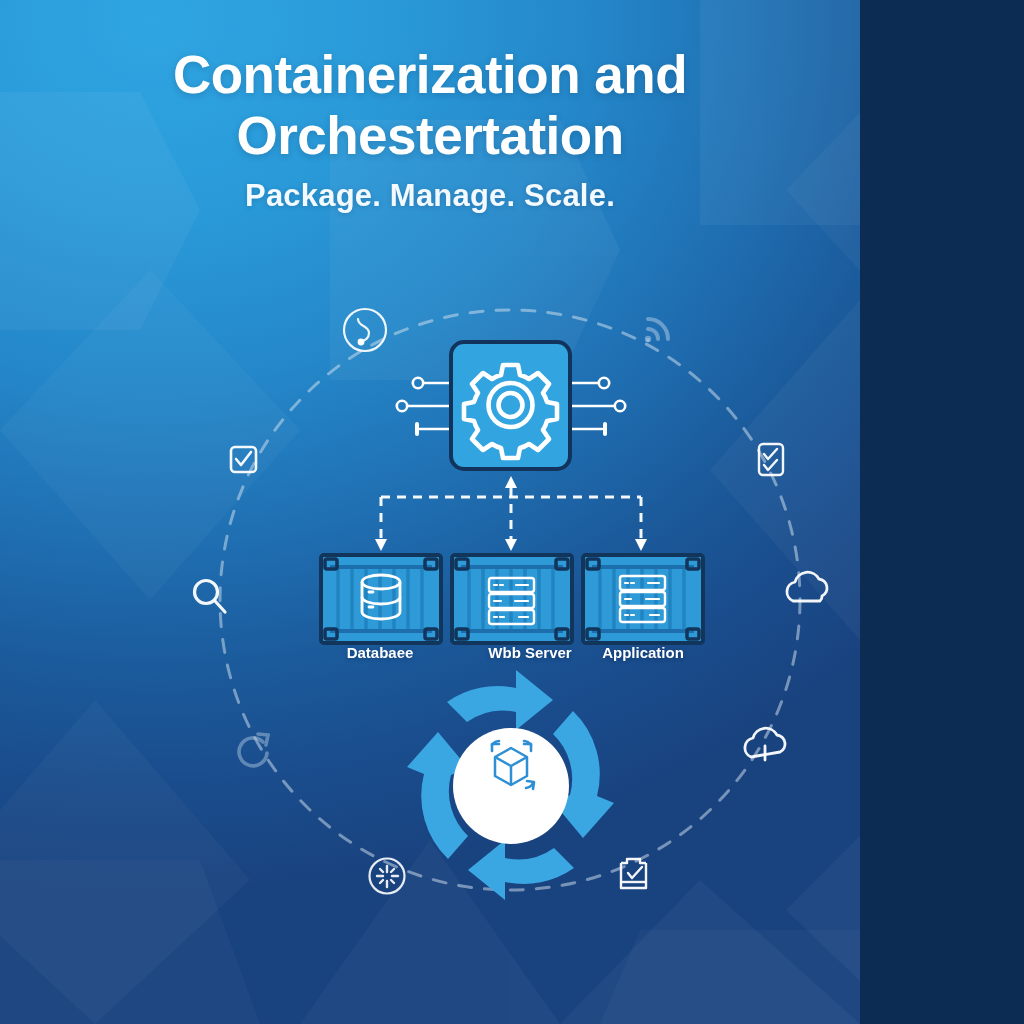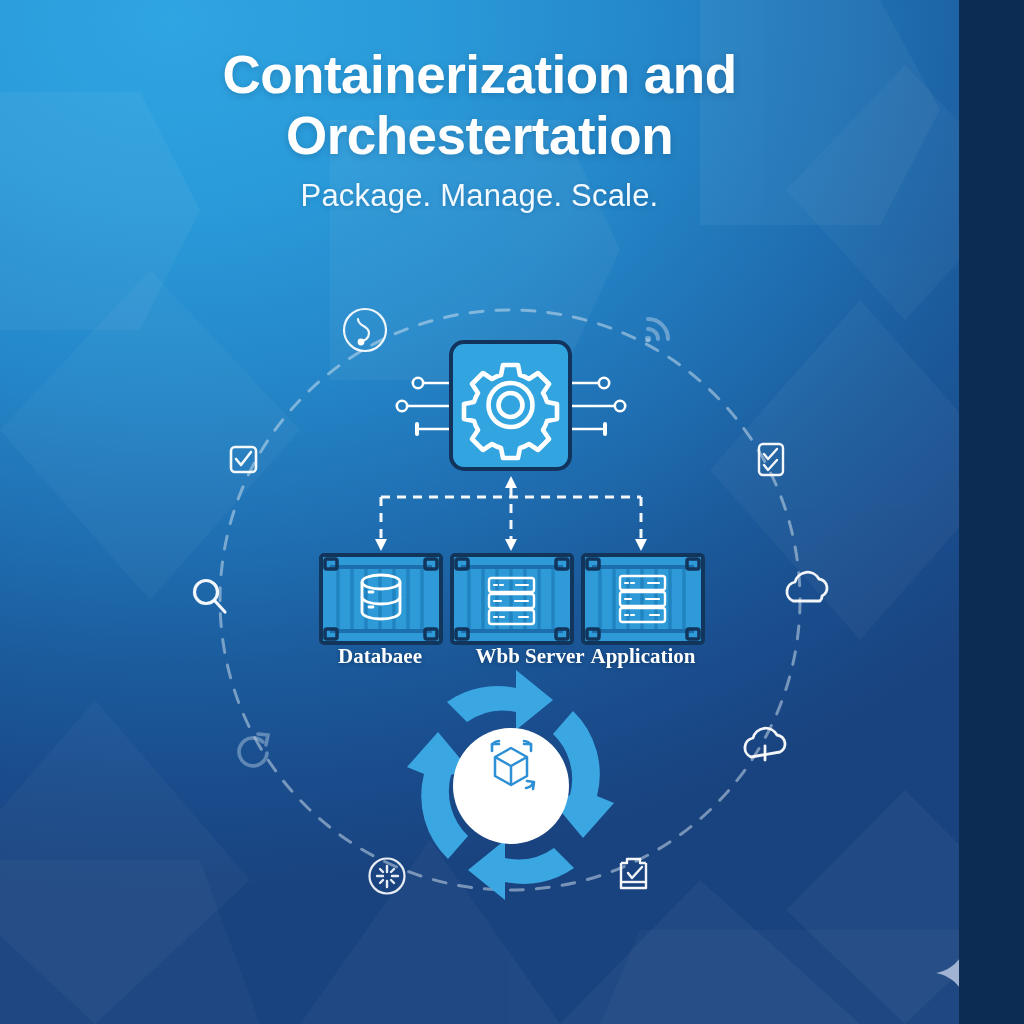--- a/index.html
+++ b/index.html
@@ -3,21 +3,21 @@
 <meta charset="utf-8">
 <title>Containerization and Orchestertation</title>
 <style>
   html, body {
     margin: 0;
     padding: 0;
     background: #0d2c54;
   }
   .stage {
     position: relative;
-    width: 959px;
+    width: 860px;
     height: 1024px;
     overflow: hidden;
     font-family: "Liberation Sans", sans-serif;
     background:
       radial-gradient(ellipse 120% 85% at 18% 2%, #2fa5e2 0%, #2a9ad9 22%, #2487c9 42%, #1f6fb2 60%, #1b5a9b 75%, #1a4c8c 88%, #19437f 100%);
   }
 
   
   .bg-shapes { position: absolute; inset: 0; }
   .bg-shapes svg { position: absolute; inset: 0; }
@@ -36,43 +36,42 @@
     line-height: 1.16;
     letter-spacing: -0.5px;
     margin: 0;
     text-shadow: 0 2px 7px rgba(6,40,78,0.22);
   }
   .title .l2 { display: block; }
   .subtitle {
     margin: 11px 0 0 0;
     color: #f2f9ff;
     font-size: 31px;
-    font-weight: normal;
+    font-weight: bold;
     letter-spacing: 0.2px;
     text-shadow: 0 1px 5px rgba(6,40,78,0.22);
   }
 
   
   .diagram {
     position: absolute;
     top: 0; left: 0;
     width: 1024px; height: 1024px;
     z-index: 4;
   }
 
   .container-label {
     position: absolute;
     color: #ffffff;
-    font-size: 21px;
+    font-size: 15px;
     font-weight: bold;
     text-align: center;
     width: 180px;
     text-shadow: 0 1px 4px rgba(5,35,70,0.45);
     white-space: nowrap;
-    font-family: Liberation Serif, serif;
   }
   .cl-1 { left: 290px; top: 644px; }
   .cl-2 { left: 440px; top: 644px; }
   .cl-3 { left: 553px; top: 644px; }
 
   .hub-text {
     position: absolute;
     left: 452px;
     top: 779px;
     width: 120px;

